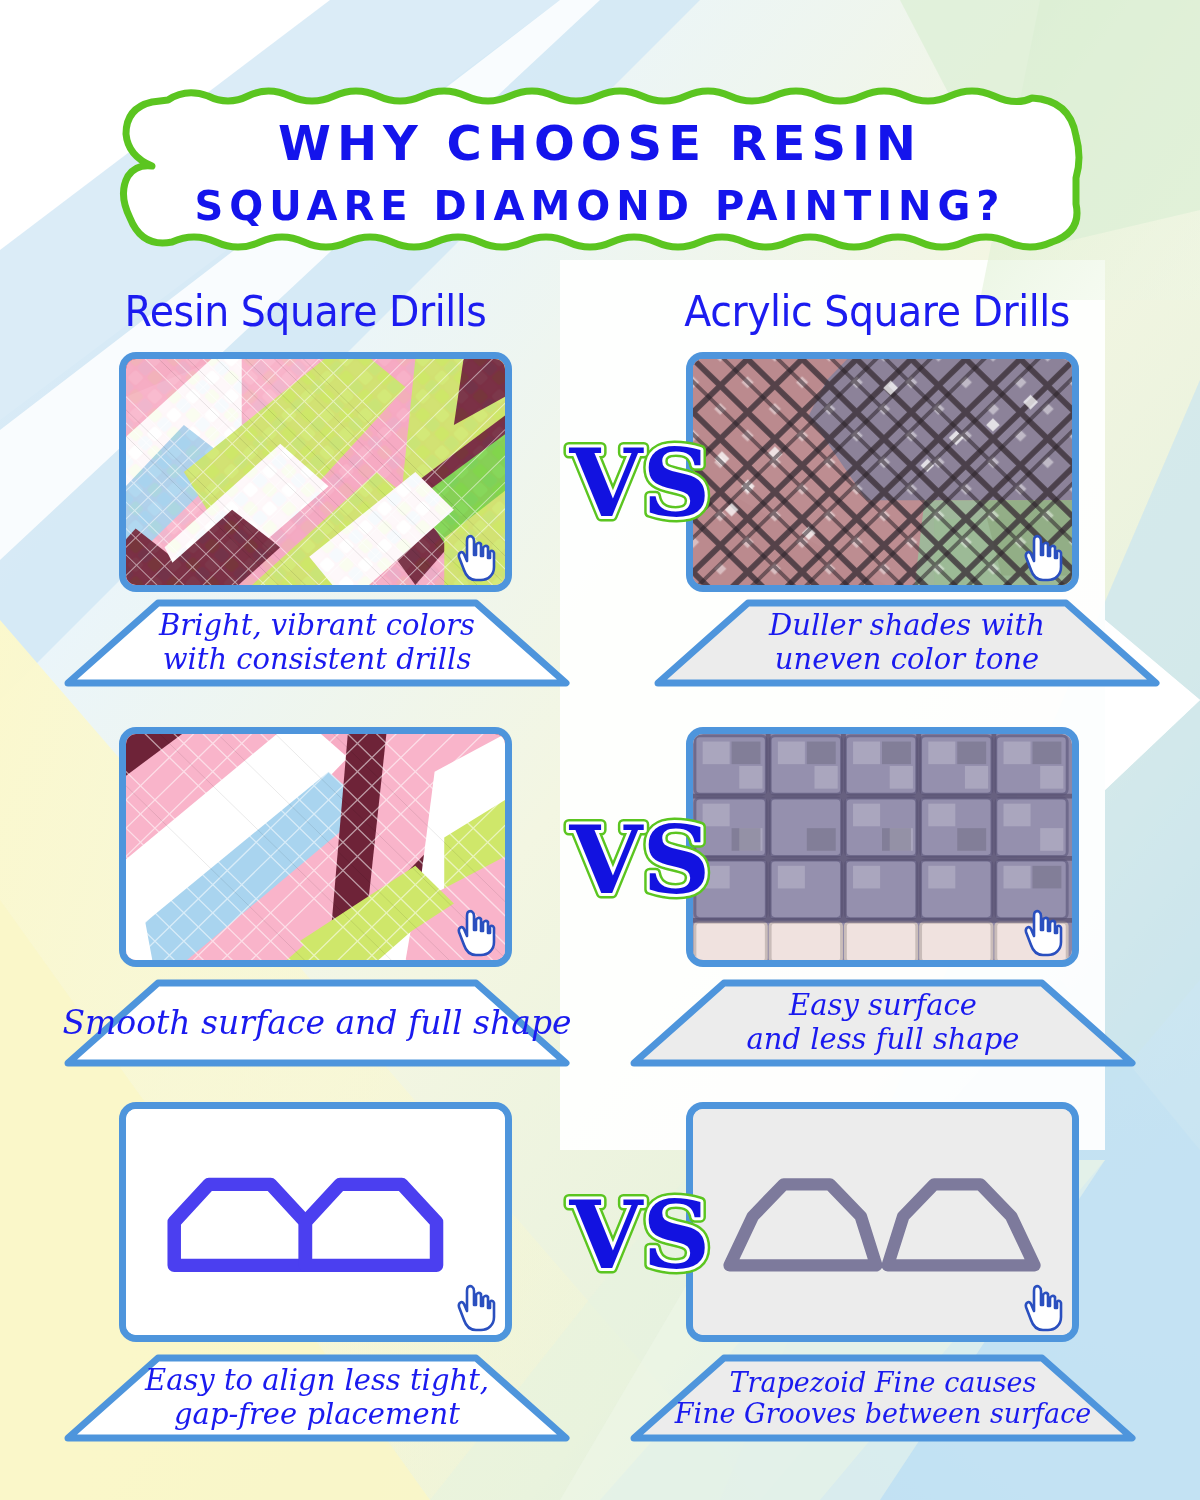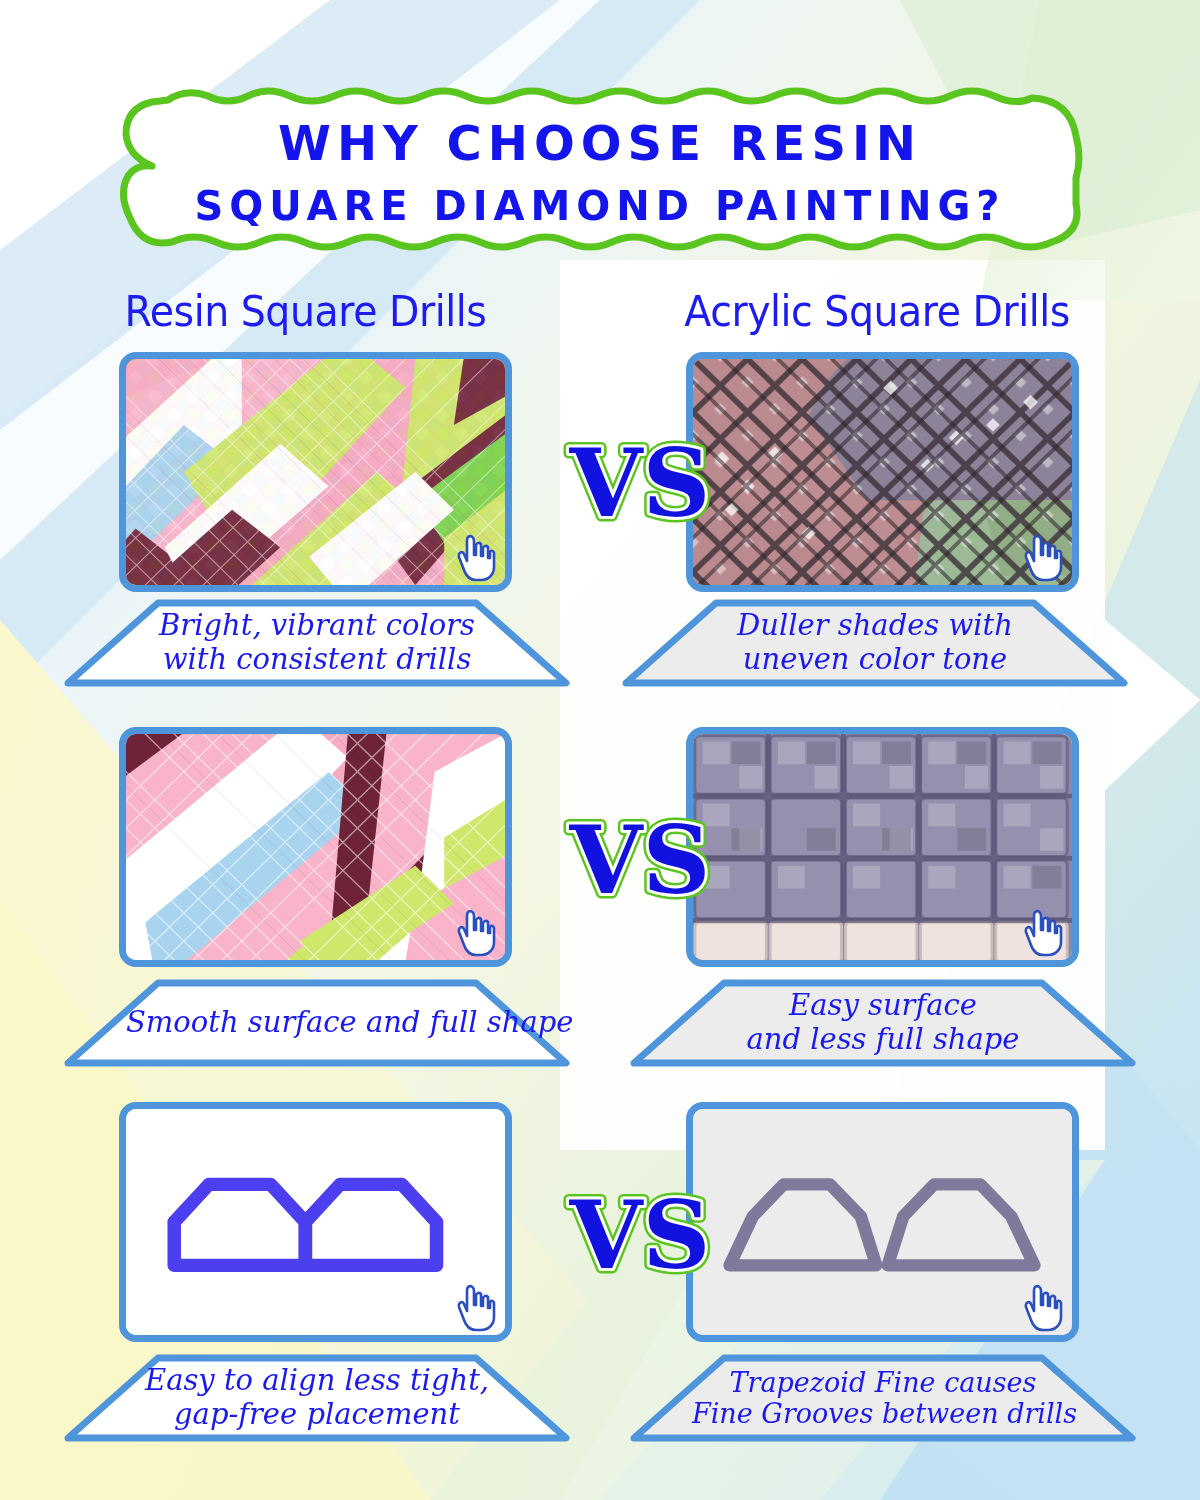--- a/index.html
+++ b/index.html
@@ -115,31 +115,32 @@
     position: absolute;
     width: 510px;
     height: 90px;
   }
   .caption .trap-svg { position: absolute; inset: 0; }
   .caption .cap-text {
     position: absolute;
     inset: 0;
     display: flex;
     flex-direction: column;
+    align-items: center;
     justify-content: center;
     color: #1a1aef;
     font-family: "DejaVu Serif", serif;
     font-style: italic;
     font-size: 29px;
     line-height: 1.16;
     text-align: center;
     padding: 0 64px;
     white-space: nowrap;
   }
-  .caption .cap-text.single { font-size: 29px; }
+  .caption .cap-text.single { font-size: 33px; }
 
   
   .vs {
     position: absolute;
     width: 190px;
     height: 110px;
     z-index: 8;
     margin-left: 40px;
   }
   .vs svg { display: block; }
@@ -341,21 +342,21 @@
           <path d="M430 40 L -40 510 M430 -16 L -40 454 M430 -72 L -40 398 M430 -128 L -40 342
                    M430 -184 L -40 286 M430 -240 L -40 230 M430 96 L -40 566"></path>
         </g>
       </svg>
     </div>
     <svg class="cursor-icon" viewBox="0 0 44 50" xmlns="http://www.w3.org/2000/svg">
       <path d="M13 4 C16 2 19 4 19 8 L19 22 L21 22 L21 13 C21 10 24 9 26 11 L26 23 L28 23 L28 16 C28 13 31 12 33 14 L33 25 L35 25 L35 20 C35 17 38 17 39 20 L39 34 C39 42 33 47 26 47 L21 47 C15 47 11 43 9 37 L4 24 C3 20 7 17 9 21 L12 28 L12 8 C12 6 12 5 13 4 Z" fill="#ffffff" stroke="#2a4fbf" stroke-width="2.6" stroke-linejoin="round"></path>
     </svg>
   </div>
 
-  <div class="caption" style="left:620px; top:598px;">
+  <div class="caption" style="left:652px; top:598px;">
     <svg class="trap-svg" viewBox="0 0 510 90" xmlns="http://www.w3.org/2000/svg">
       <path d="M 96 5 L 414 5 L 504 85 L 6 85 Z" fill="#ececec" stroke="#4e95dc" stroke-width="7" stroke-linejoin="round"></path>
     </svg>
     <div class="cap-text">
       <span>Duller shades with</span>
       <span>uneven color tone</span>
     </div>
   </div>
 
   <div class="vs" style="left:505px; top:428px;">
@@ -551,21 +552,21 @@
       <path d="M13 4 C16 2 19 4 19 8 L19 22 L21 22 L21 13 C21 10 24 9 26 11 L26 23 L28 23 L28 16 C28 13 31 12 33 14 L33 25 L35 25 L35 20 C35 17 38 17 39 20 L39 34 C39 42 33 47 26 47 L21 47 C15 47 11 43 9 37 L4 24 C3 20 7 17 9 21 L12 28 L12 8 C12 6 12 5 13 4 Z" fill="#ffffff" stroke="#2a4fbf" stroke-width="2.6" stroke-linejoin="round"></path>
     </svg>
   </div>
 
   <div class="caption" style="left:628px; top:1353px;">
     <svg class="trap-svg" viewBox="0 0 510 90" xmlns="http://www.w3.org/2000/svg">
       <path d="M 96 5 L 414 5 L 504 85 L 6 85 Z" fill="#ececec" stroke="#4e95dc" stroke-width="7" stroke-linejoin="round"></path>
     </svg>
     <div class="cap-text" style="font-size:27px;">
       <span>Trapezoid Fine causes</span>
-      <span>Fine Grooves between drills</span>
+      <span>Fine Grooves between surface</span>
     </div>
   </div>
 
   <div class="vs" style="left:505px; top:1180px;">
     <svg width="190" height="110" viewBox="0 0 190 110" xmlns="http://www.w3.org/2000/svg">
       <text x="95" y="88" text-anchor="middle" font-family="DejaVu Serif, serif" font-size="94" font-weight="bold" fill="#1212e0" stroke="#5bc520" stroke-width="11" paint-order="stroke" stroke-linejoin="round">VS</text>
       <text x="95" y="88" text-anchor="middle" font-family="DejaVu Serif, serif" font-size="94" font-weight="bold" fill="#1212e0" stroke="#ffffff" stroke-width="6" paint-order="stroke" stroke-linejoin="round">VS</text>
     </svg>
   </div>
 

